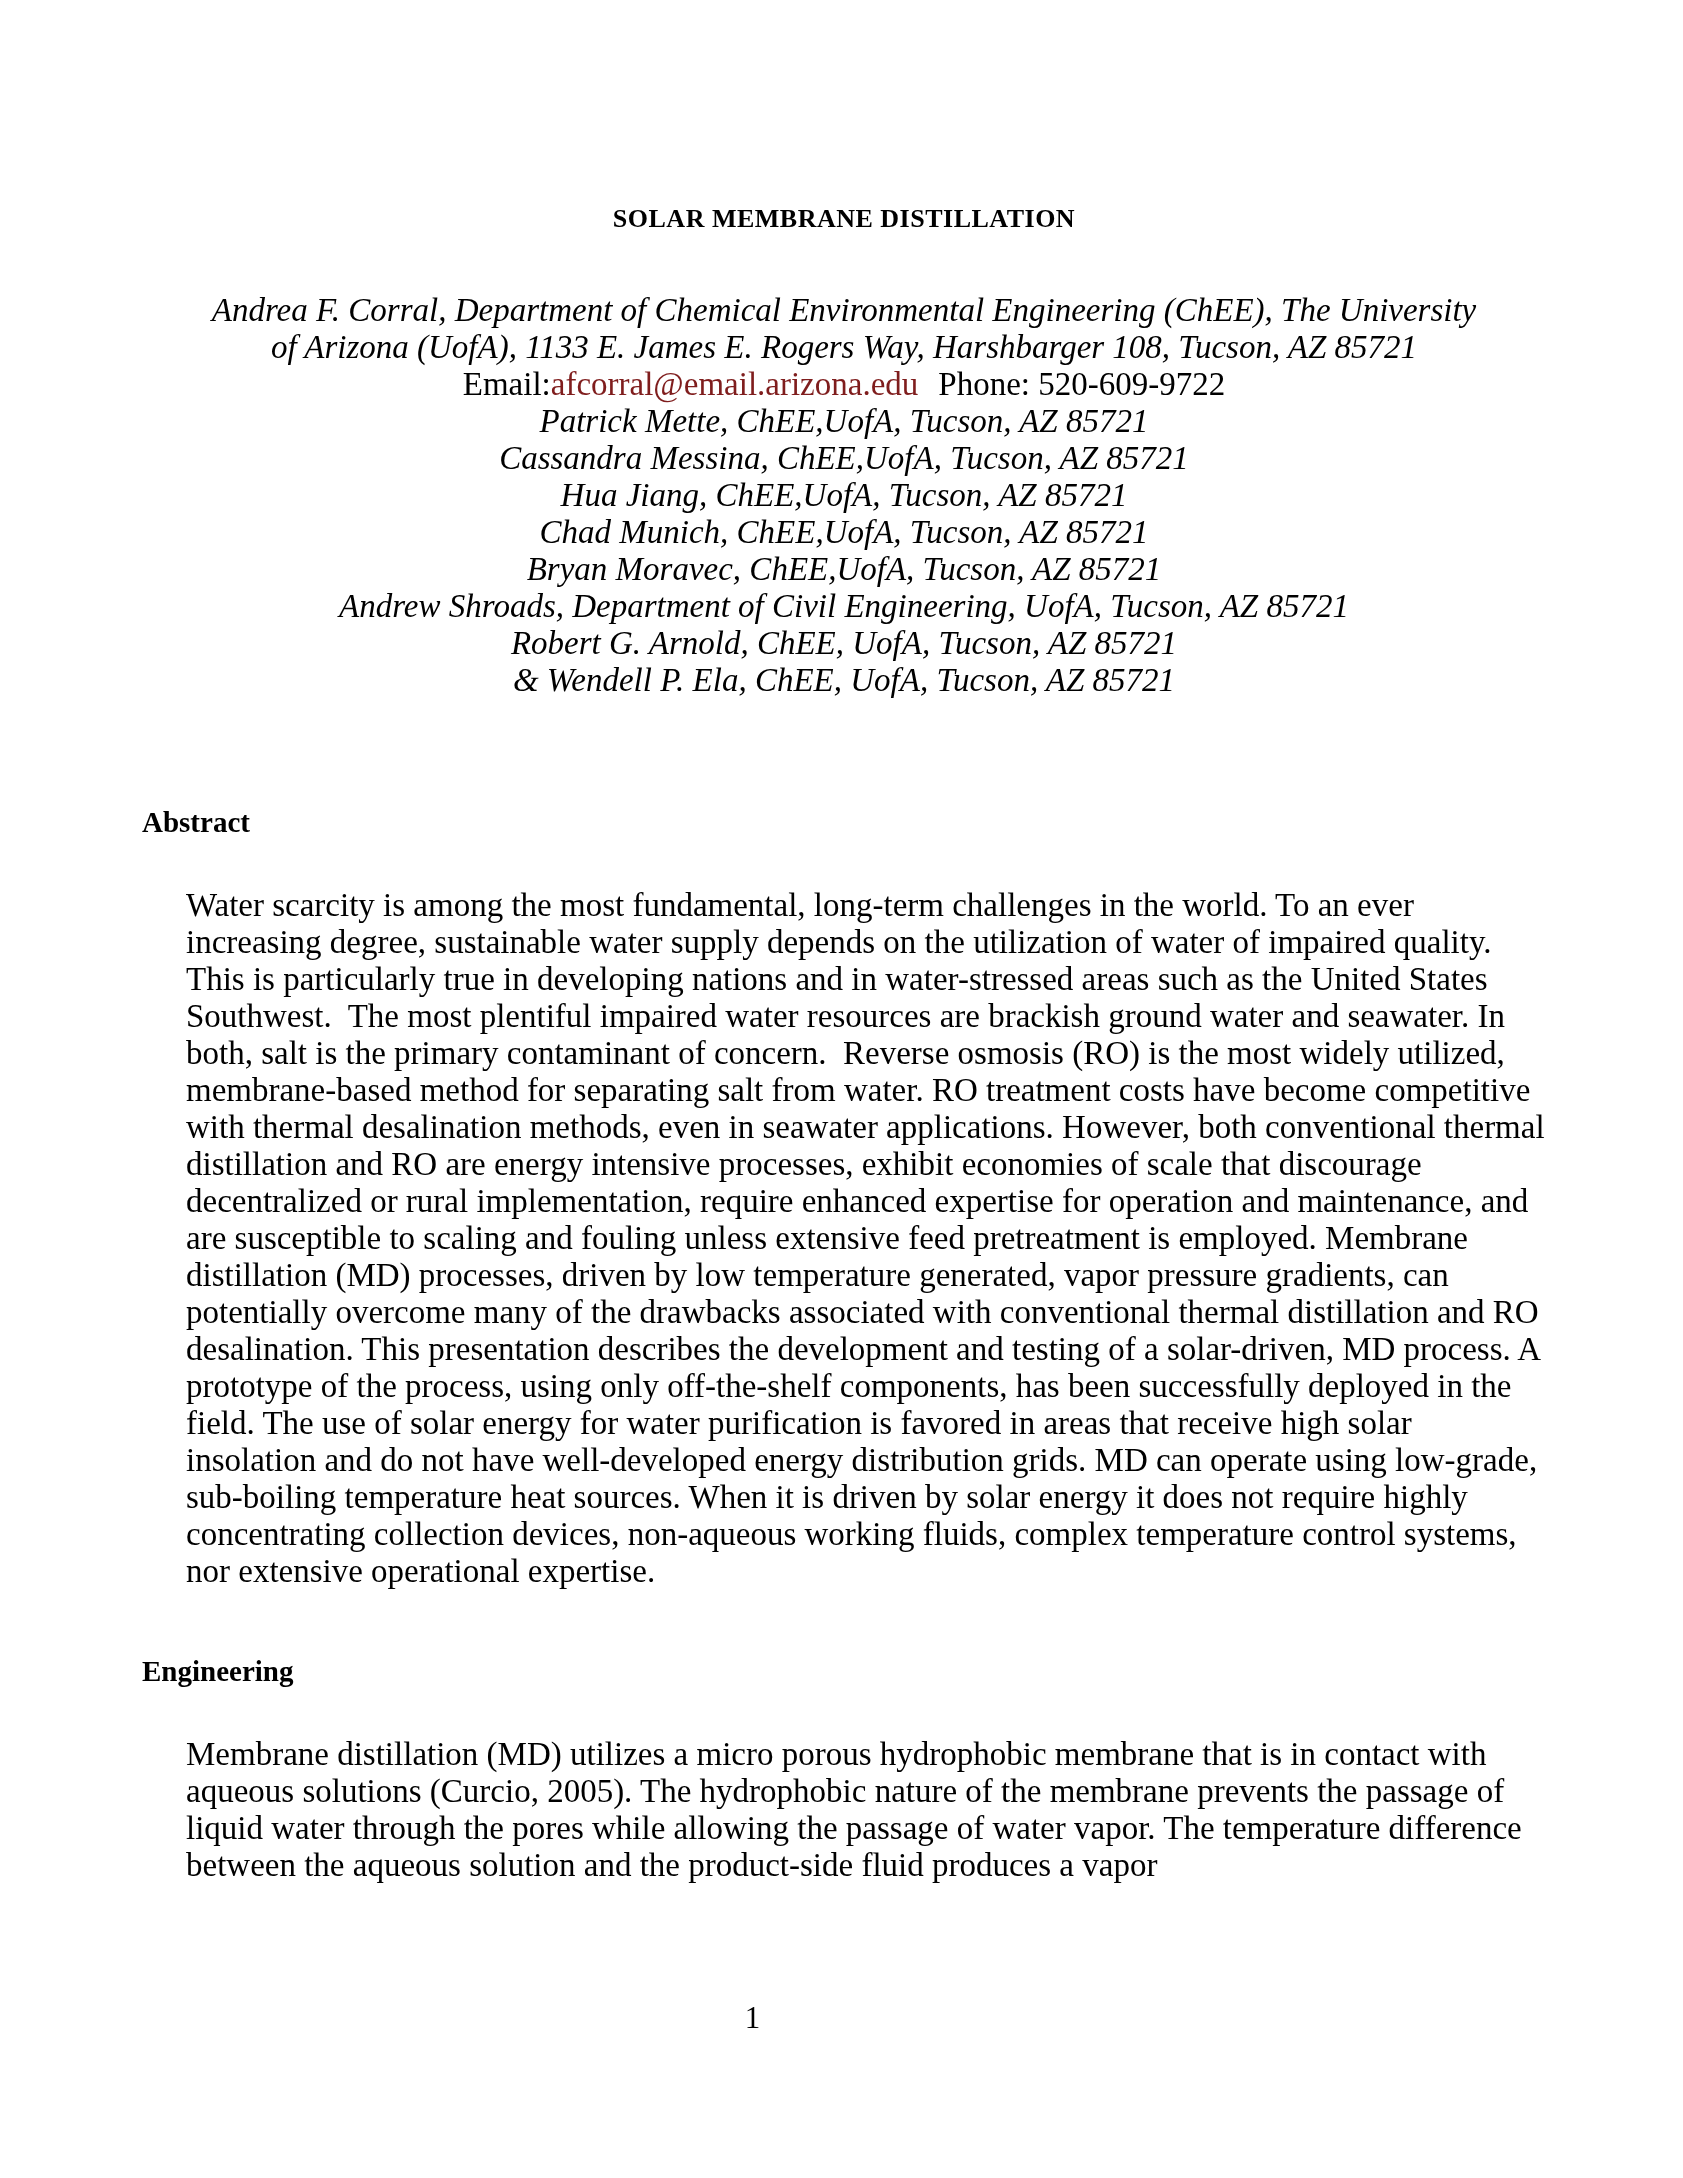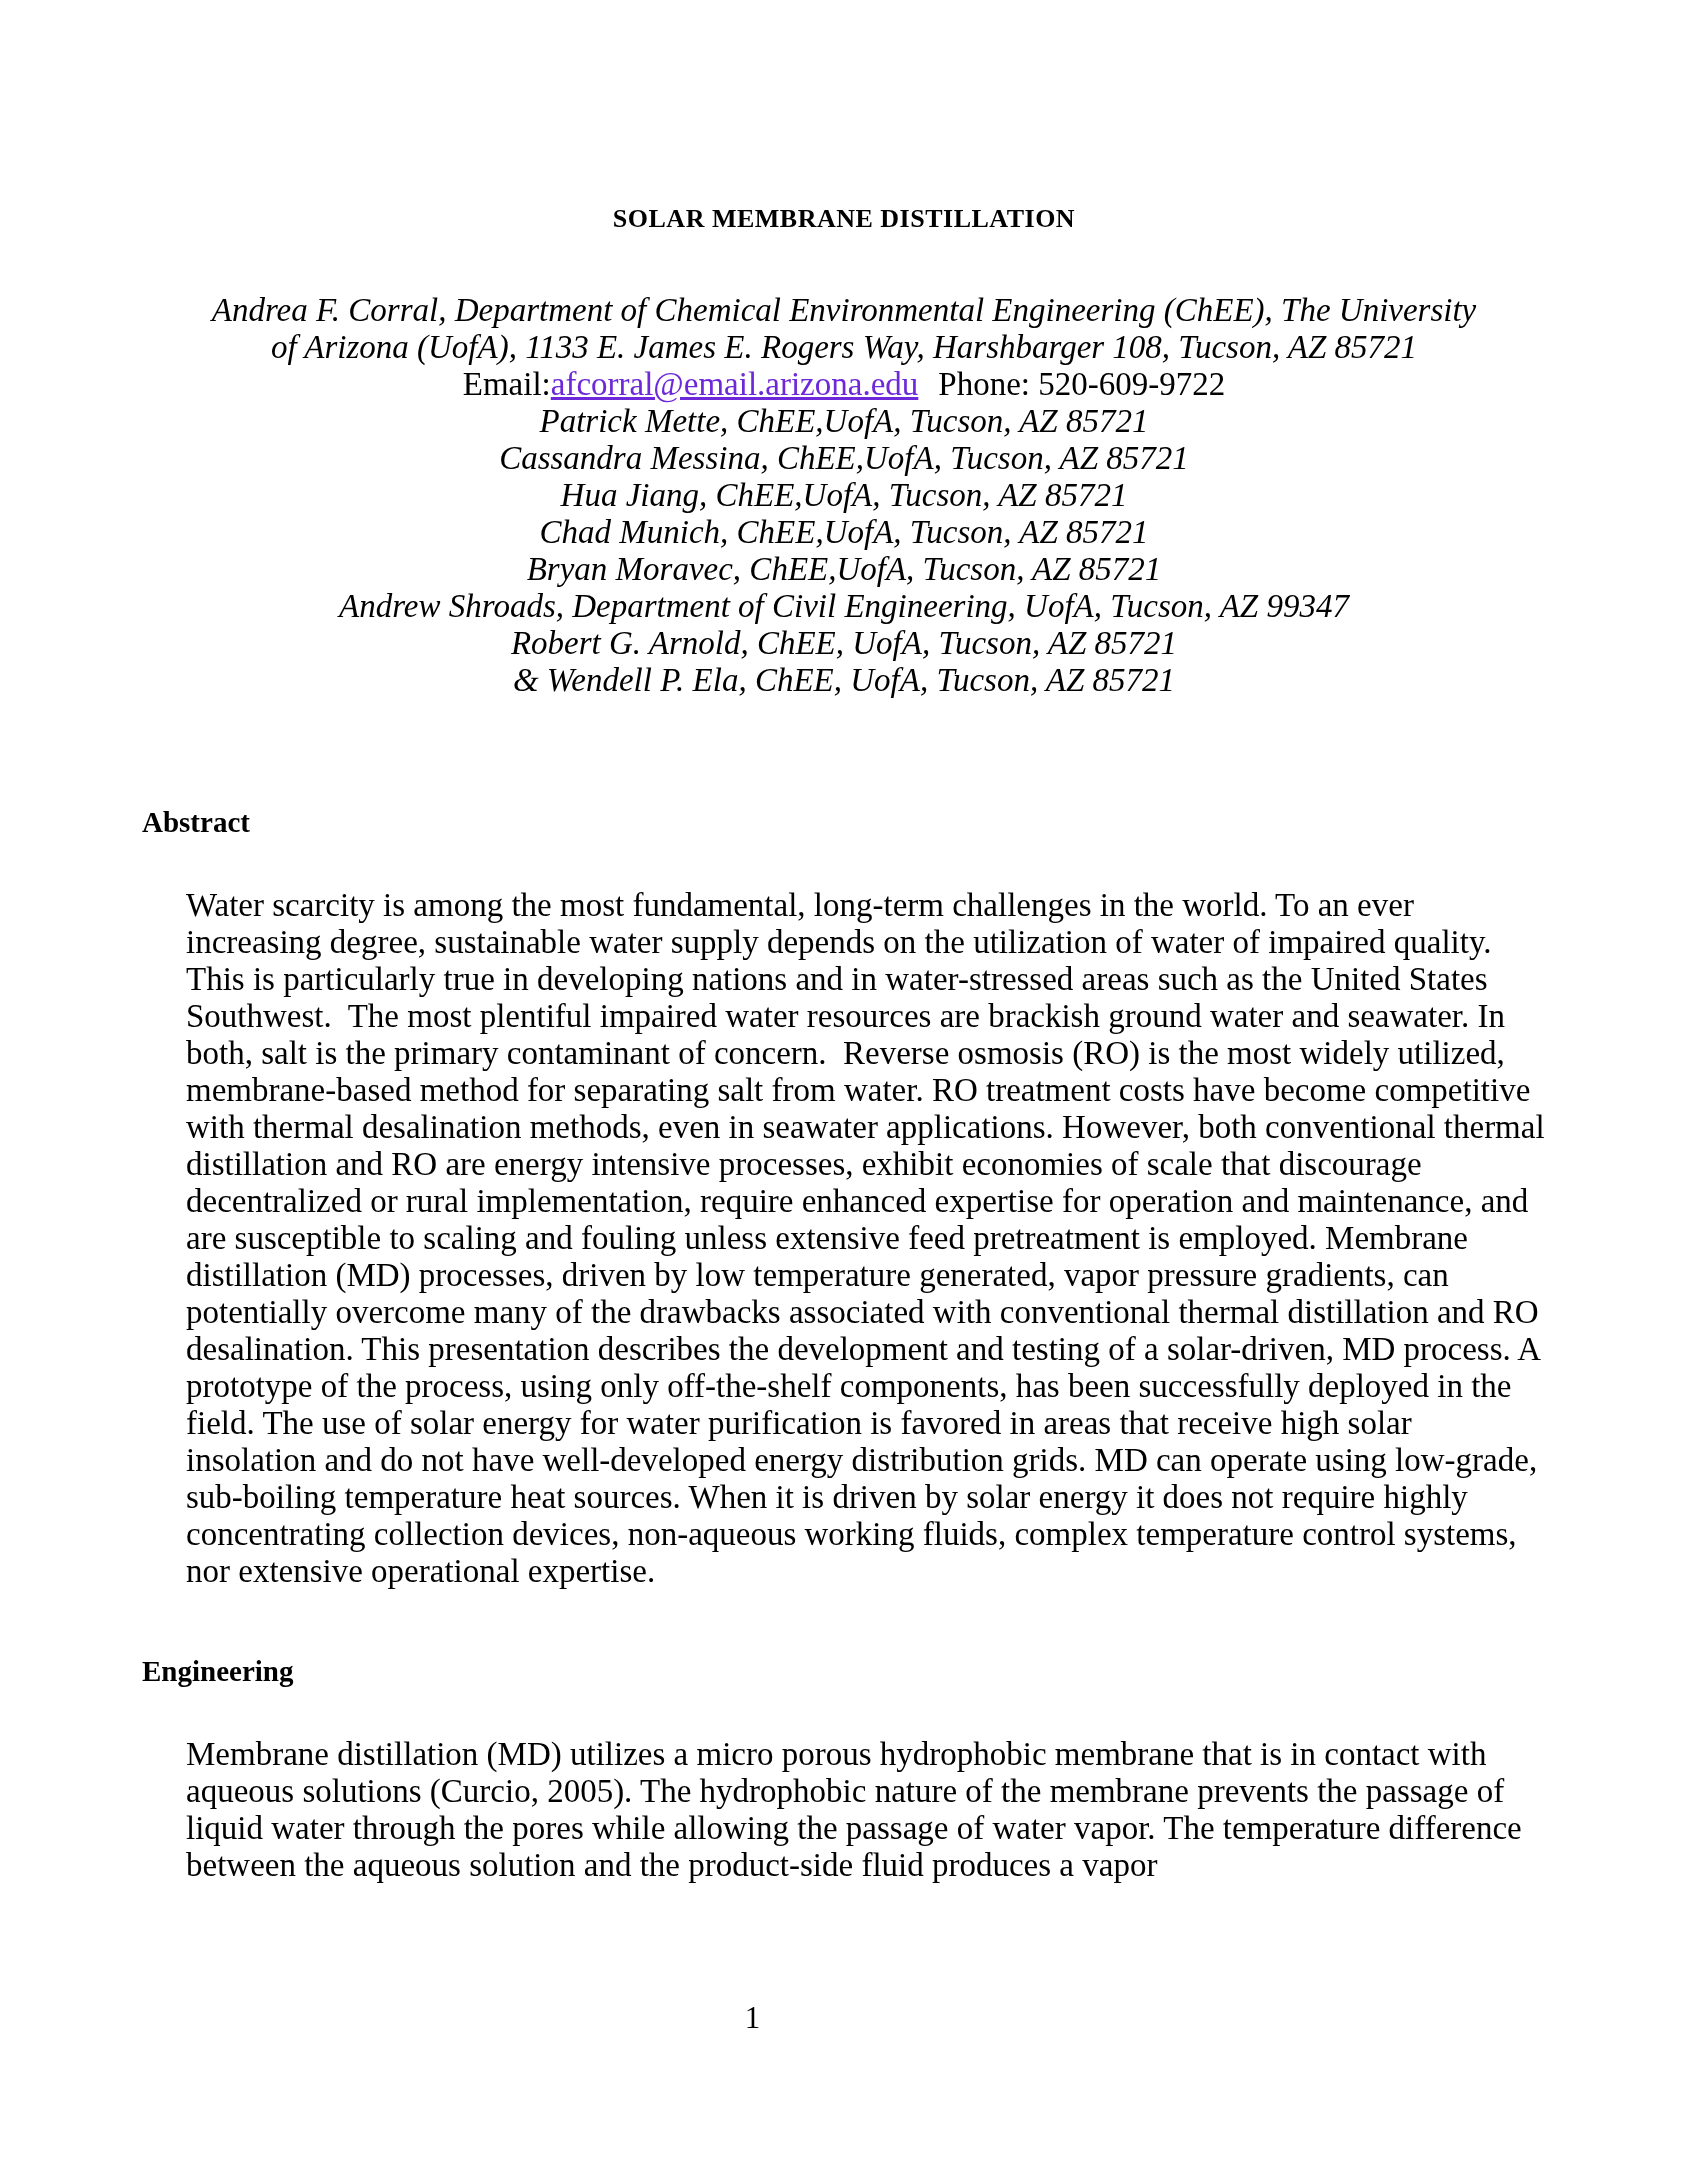--- a/index.html
+++ b/index.html
@@ -25,22 +25,21 @@
     letter-spacing: 0.5px;
   }
   .author-block {
     margin-top: 54px;
     text-align: center;
     font-style: italic;
   }
   .author-line { white-space: pre-wrap; }
   .email-line { font-style: normal; }
   .email-link {
-    color: #6d28d9;
-    text-decoration: underline;
+    color: #7f1d1d;
     cursor: pointer;
   }
   .email-label { }
   .phone { margin-left: 20px; }
   .section-heading {
     margin-top: 103px;
     text-align: left;
     font-weight: bold;
     font-size: 29px;
     line-height: 40px;
@@ -71,21 +70,21 @@
 
   <div class="author-block">
     <div class="author-line">Andrea F. Corral, Department of Chemical Environmental Engineering (ChEE), The University</div>
     <div class="author-line">of Arizona (UofA), 1133 E. James E. Rogers Way, Harshbarger 108, Tucson, AZ 85721</div>
     <div class="author-line email-line"><span class="email-label">Email:</span><a class="email-link">afcorral@email.arizona.edu</a><span class="phone">Phone: 520-609-9722</span></div>
     <div class="author-line">Patrick Mette, ChEE,UofA, Tucson, AZ 85721</div>
     <div class="author-line">Cassandra Messina, ChEE,UofA, Tucson, AZ 85721</div>
     <div class="author-line">Hua Jiang, ChEE,UofA, Tucson, AZ 85721</div>
     <div class="author-line">Chad Munich, ChEE,UofA, Tucson, AZ 85721</div>
     <div class="author-line">Bryan Moravec, ChEE,UofA, Tucson, AZ 85721</div>
-    <div class="author-line">Andrew Shroads, Department of Civil Engineering, UofA, Tucson, AZ 99347</div>
+    <div class="author-line">Andrew Shroads, Department of Civil Engineering, UofA, Tucson, AZ 85721</div>
     <div class="author-line">Robert G. Arnold, ChEE, UofA, Tucson, AZ 85721</div>
     <div class="author-line">&amp; Wendell P. Ela, ChEE, UofA, Tucson, AZ 85721</div>
   </div>
 
   <div class="section-heading">Abstract</div>
 
   <div class="para">Water scarcity is among the most fundamental, long-term challenges in the world. To an ever increasing degree, sustainable water supply depends on the utilization of water of impaired quality. This is particularly true in developing nations and in water-stressed areas such as the United States Southwest.  The most plentiful impaired water resources are brackish ground water and seawater. In both, salt is the primary contaminant of concern.  Reverse osmosis (RO) is the most widely utilized, membrane-based method for separating salt from water. RO treatment costs have become competitive with thermal desalination methods, even in seawater applications. However, both conventional thermal distillation and RO are energy intensive processes, exhibit economies of scale that discourage decentralized or rural implementation, require enhanced expertise for operation and maintenance, and are susceptible to scaling and fouling unless extensive feed pretreatment is employed. Membrane distillation (MD) processes, driven by low temperature generated, vapor pressure gradients, can potentially overcome many of the drawbacks associated with conventional thermal distillation and RO desalination. This presentation describes the development and testing of a solar-driven, MD process. A prototype of the process, using only off-the-shelf components, has been successfully deployed in the field. The use of solar energy for water purification is favored in areas that receive high solar insolation and do not have well-developed energy distribution grids. MD can operate using low-grade, sub-boiling temperature heat sources. When it is driven by solar energy it does not require highly concentrating collection devices, non-aqueous working fluids, complex temperature control systems, nor extensive operational expertise.</div>
 
   <div class="section-heading intro">Engineering</div>
 

